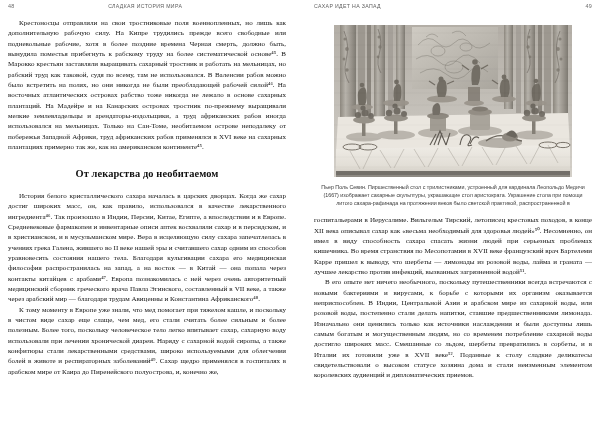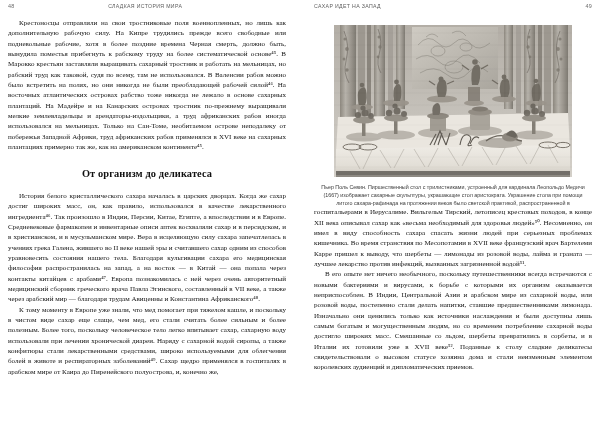--- a/index.html
+++ b/index.html
@@ -116,21 +116,21 @@
   <div class="page page-left">
 
     <div class="runhead left">
       <span class="folio">48</span>
       <span class="runhead-title">СЛАДКАЯ ИСТОРИЯ МИРА</span>
     </div>
 
     <div class="body-col">
       <p>Крестоносцы отправляли на свои тростниковые поля военнопленных, но лишь как дополнительную рабочую силу. На Кипре трудились прежде всего свободные или подневольные рабочие, хотя в более поздние времена Черная смерть, должно быть, вынудила поместья прибегнуть к рабскому труду на более систематической основе⁴⁵. В Марокко крестьян заставляли выращивать сахарный тростник и работать на мельницах, но рабский труд как таковой, судя по всему, там не использовался. В Валенсии рабов можно было встретить на полях, но они никогда не были преобладающей рабочей силой⁴⁶. На восточных атлантических островах рабство тоже никогда не лежало в основе сахарных плантаций. На Мадейре и на Канарских островах тростник по-прежнему выращивали мелкие землевладельцы и арендаторы-издольщики, а труд африканских рабов иногда использовался на мельницах. Только на Сан-Томе, необитаемом острове неподалеку от побережья Западной Африки, труд африканских рабов применялся в XVI веке на сахарных плантациях примерно так же, как на американском континенте⁴⁵.</p>
 
-      <h2 class="section-head">От организм до деликатеса</h2>
+      <h2 class="section-head">От лекарства до необитаемом</h2>
 
       <p>История белого кристаллического сахара началась в царских дворцах. Когда же сахар достиг широких масс, он, как правило, использовался в качестве лекарственного ингредиента⁴⁶. Так произошло в Индии, Персии, Китае, Египте, а впоследствии и в Европе. Средневековые фармакопеи и инвентарные описи аптек восхваляли сахар и в персидском, и в христианском, и в мусульманском мире. Вера в исцеляющую силу сахара запечатлелась в учениях грека Галена, жившего во II веке нашей эры и считавшего сахар одним из способов уравновесить состояния нашего тела. Благодаря культивации сахара его медицинская философия распространилась на запад, а на восток — в Китай — она попала через контакты китайцев с арабами⁴⁷. Европа познакомилась с ней через очень авторитетный медицинский сборник греческого врача Павла Эгинского, составленный в VII веке, а также через арабский мир — благодаря трудам Авиценны и Константина Африканского⁴⁸.</p>
       <p>К тому моменту в Европе уже знали, что мед помогает при тяжелом кашле, и поскольку в чистом виде сахар еще слаще, чем мед, его стали считать более сильным и более полезным. Более того, поскольку человеческое тело легко впитывает сахар, сахарную воду использовали при лечении хронической диареи. Наряду с сахарной водой сиропы, а также конфитюры стали лекарственными средствами, широко используемыми для облегчения болей в животе и респираторных заболеваний⁴⁹. Сахар щедро применялся в госпиталях в арабском мире от Каира до Пиренейского полуострова, и, конечно же,</p>
     </div>
   </div>
 
   <div class="page page-right">
 
     <div class="runhead right">
       <span class="runhead-title">САХАР ИДЕТ НА ЗАПАД</span>
@@ -357,19 +357,19 @@
               <path d="M0 114 H238"></path>
             <path d="M0 132 H238"></path>
               <path d="M0 142 H238"></path>
           </g>
         </svg>
       </div>
 
       <figcaption class="figure-caption">Пьер Поль Севин. Пиршественный стол с трилистниками, устроенный для кардинала Леопольдо Медичи (1667) изображает сахарные скульптуры, украшающие стол аристократа. Украшение стола при помощи литого сахара-рафинада на протяжении веков было светской практикой, распространенной в</figcaption>
     </figure>
 
-    <div class="body-col" style="margin-top:0;">
+    <div class="body-col" style="margin-top:8px;">
       <p class="noindent">госпитальерами в Иерусалиме. Вильгельм Тирский, летописец крестовых походов, в конце XII века описывал сахар как «весьма необходимый для здоровья людей»⁵⁰. Несомненно, он имел в виду способность сахара спасать жизни людей при серьезных проблемах кишечника. Во время странствия по Месопотамии в XVII веке французский врач Бартелеми Карре пришел к выводу, что шербеты — лимонады из розовой воды, лайма и граната — лучшее лекарство против инфекций, вызванных загрязненной водой⁵¹.</p>
       <p>В его опыте нет ничего необычного, поскольку путешественники всегда встречаются с новыми бактериями и вирусами, к борьбе с которыми их организм оказывается неприспособлен. В Индии, Центральной Азии и арабском мире из сахарной воды, или розовой воды, постепенно стали делать напитки, ставшие предшественниками лимонада. Изначально они ценились только как источники наслаждения и были доступны лишь самым богатым и могущественным людям, но со временем потребление сахарной воды достигло широких масс. Смешанные со льдом, шербеты превратились в сорбеты, и в Италии их готовили уже в XVII веке⁵². Поданные к столу сладкие деликатесы свидетельствовали о высоком статусе хозяина дома и стали неизменным элементом королевских аудиенций и дипломатических приемов.</p>
     </div>
   </div>
 
 </div>
 
 </body></html>

